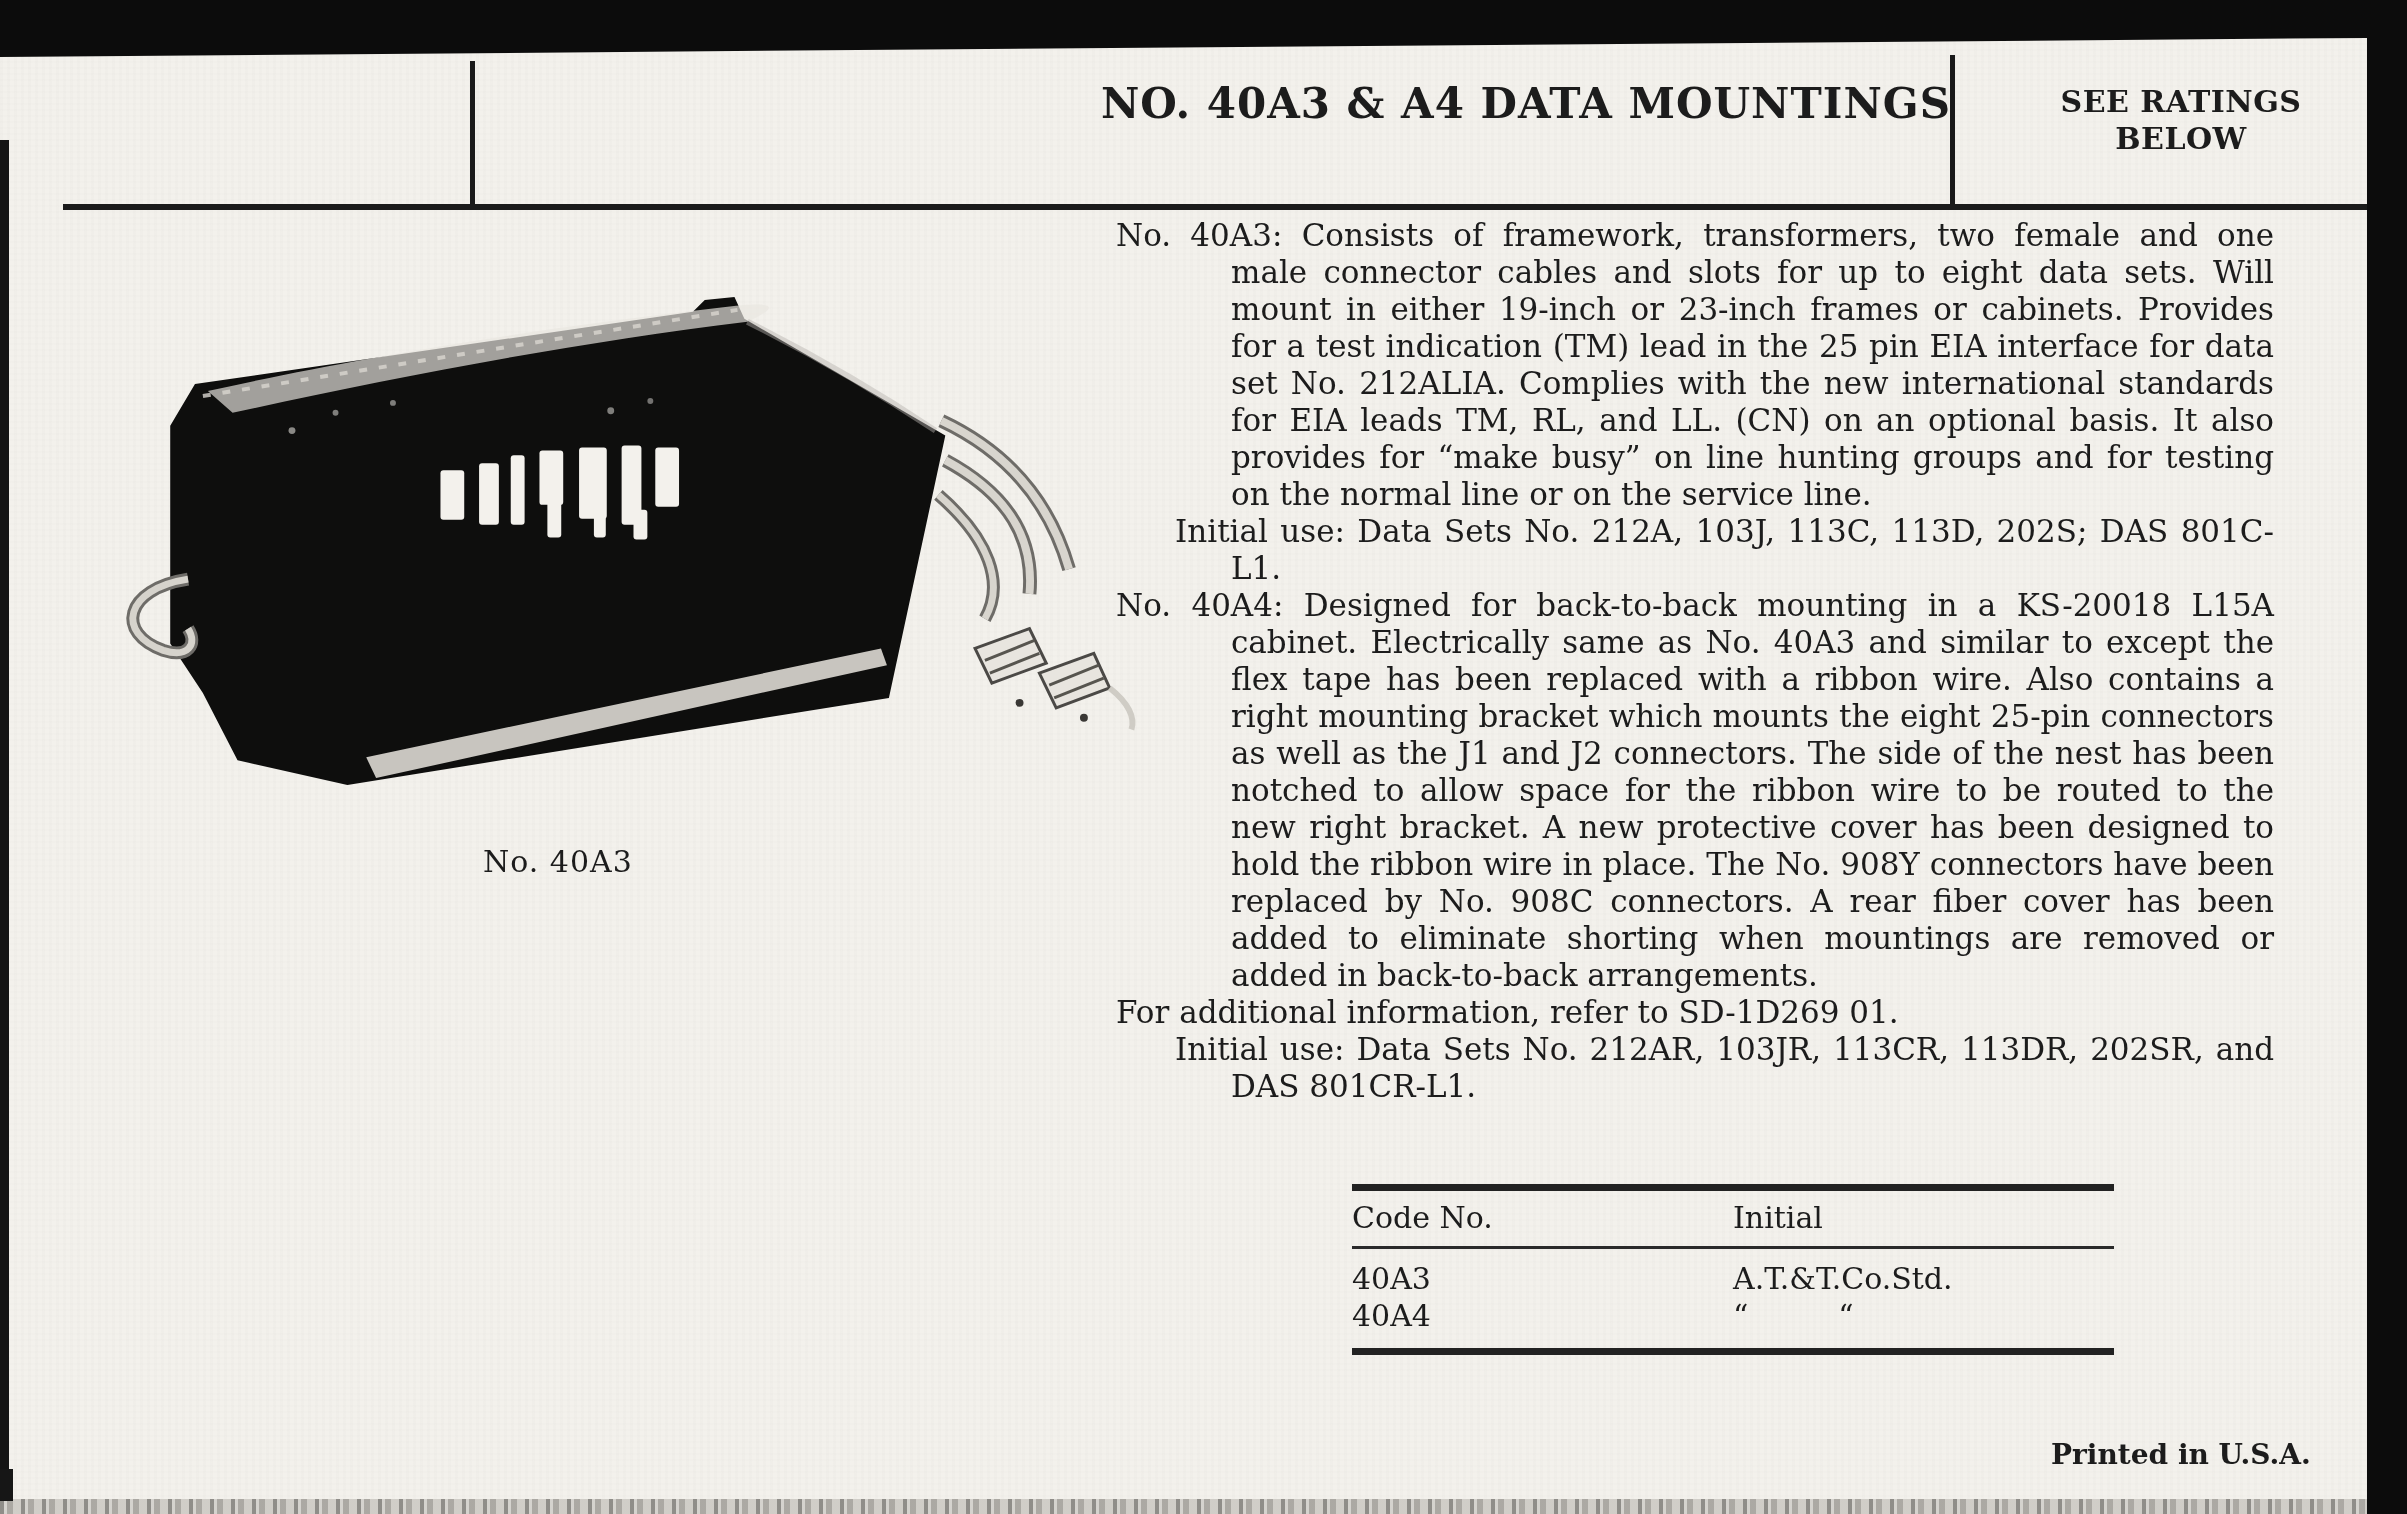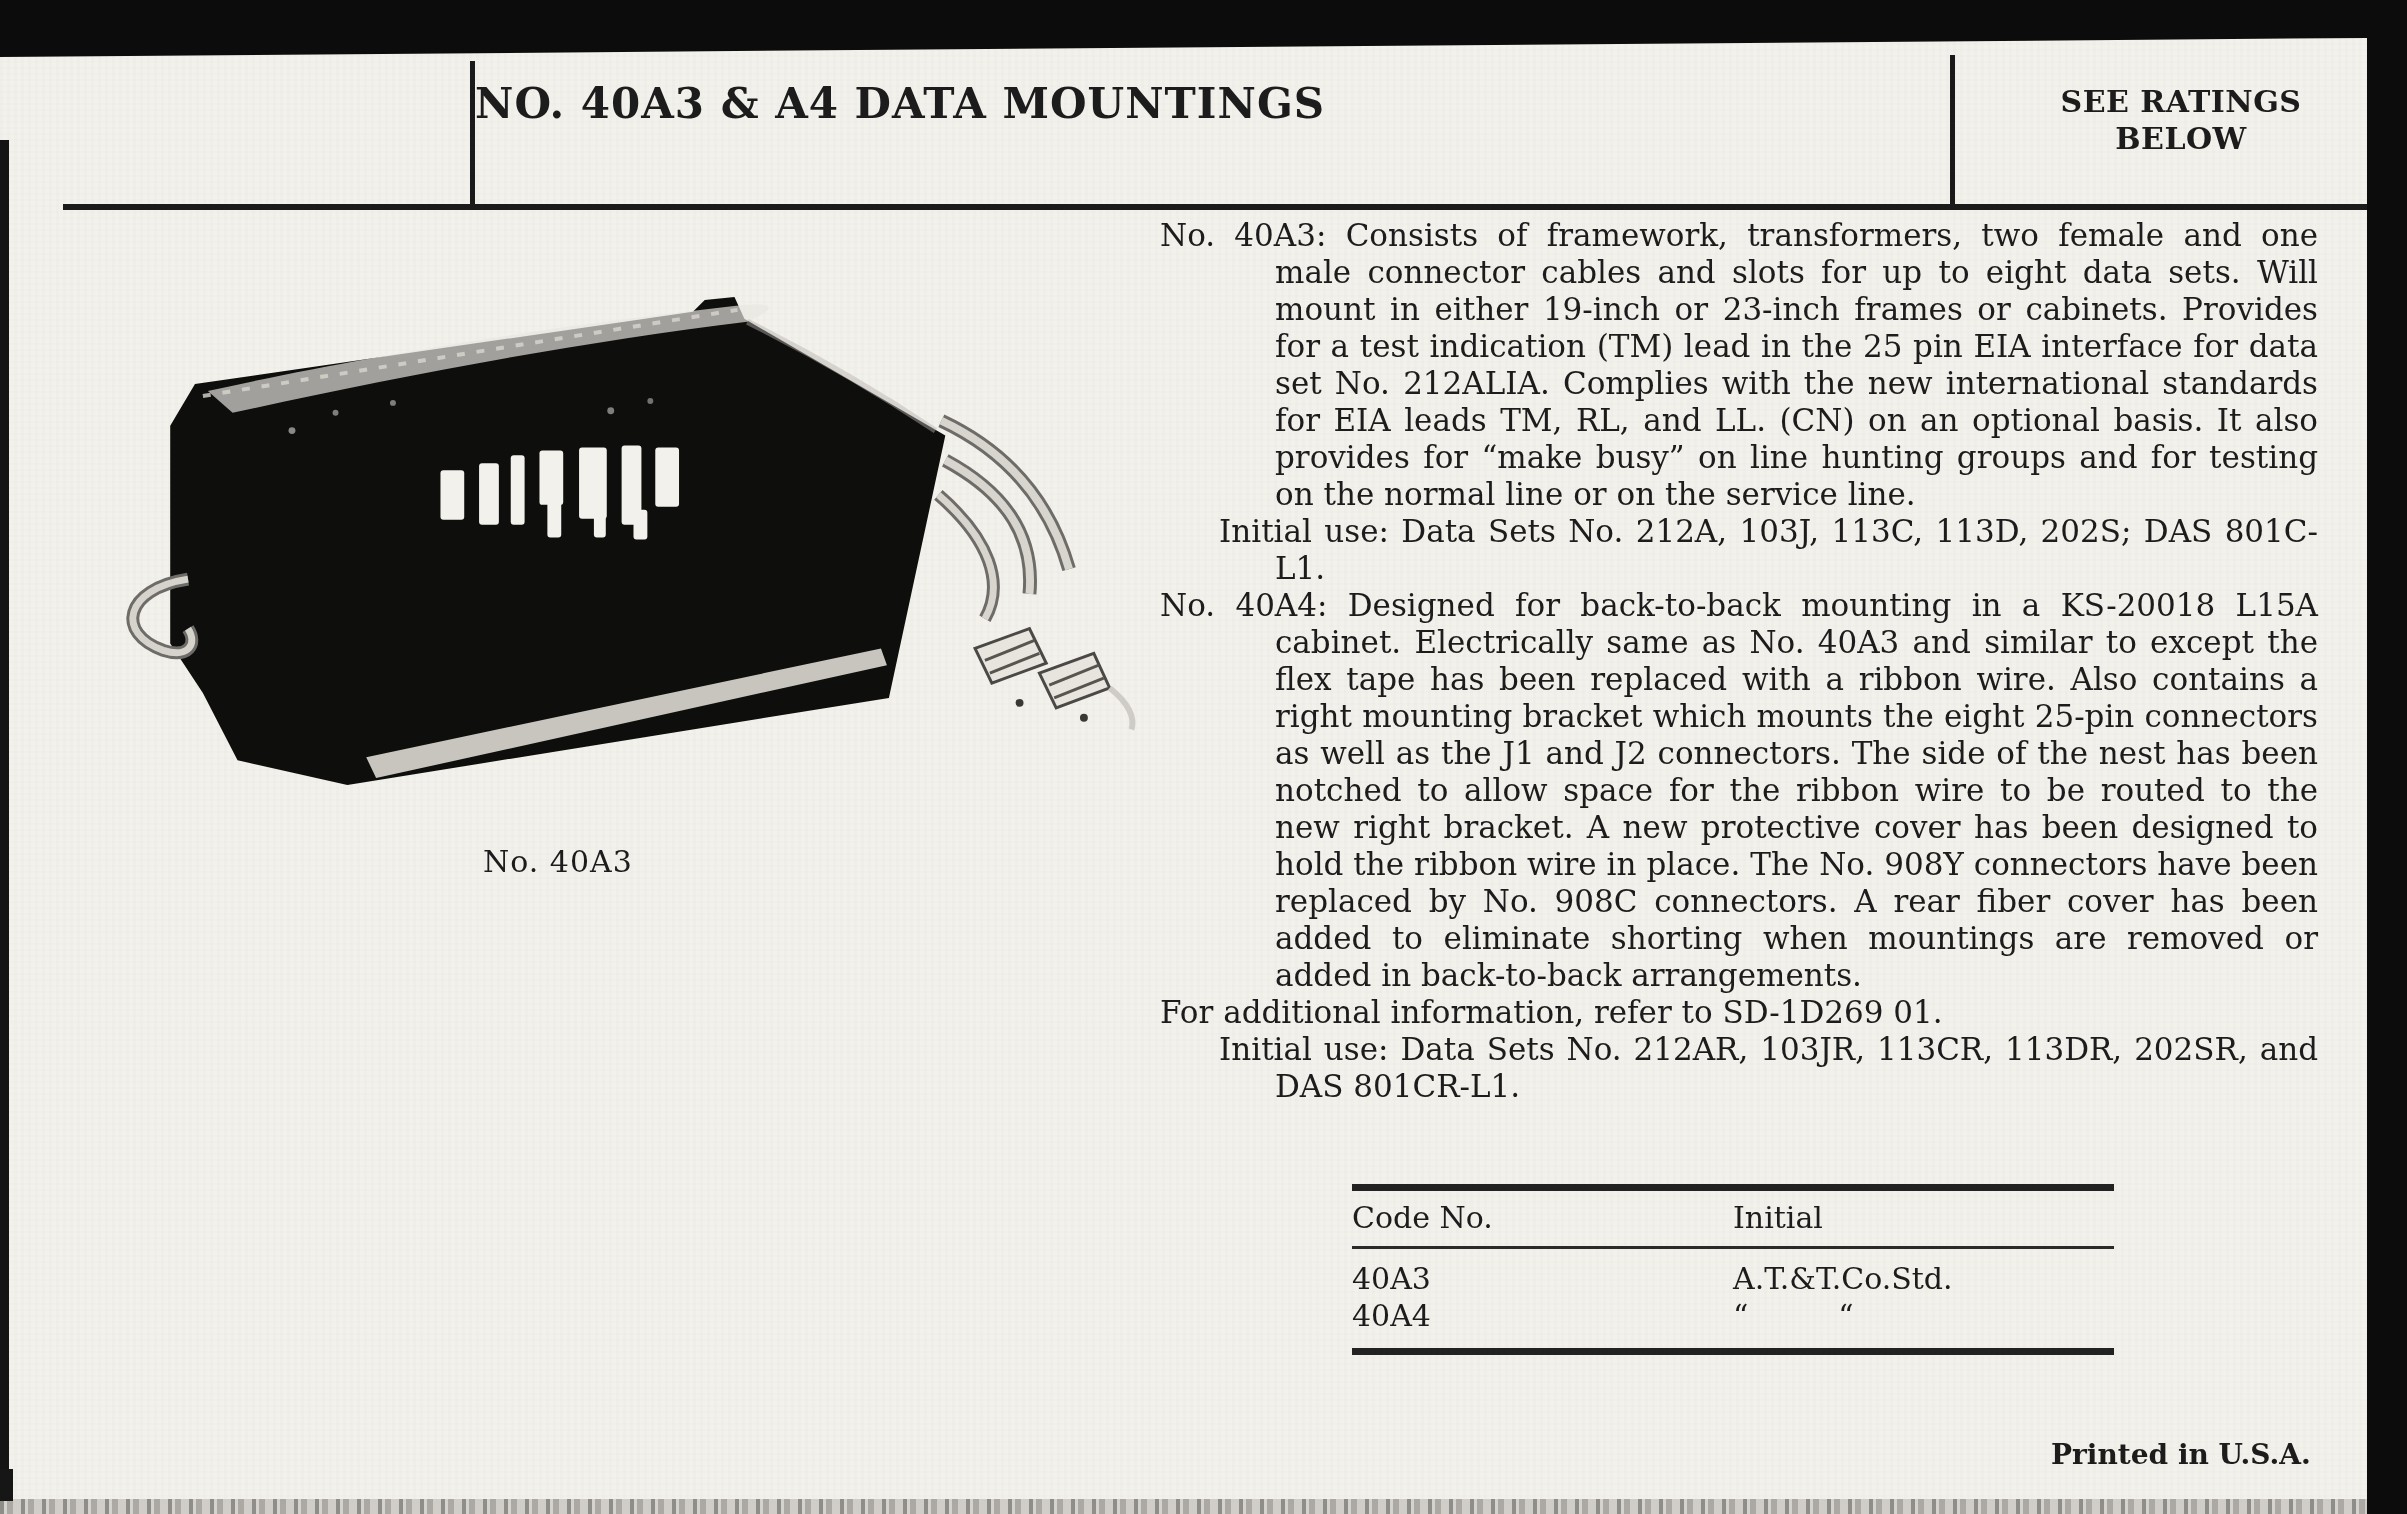--- a/index.html
+++ b/index.html
@@ -20,33 +20,33 @@
   .bottom-strip { position:absolute; left:0; bottom:0; width:2367px; height:16px;
     background:#c7c4be;
     background-image:repeating-linear-gradient(90deg, rgba(40,40,38,0.35) 0 4px, rgba(255,255,255,0.25) 4px 7px, rgba(90,88,84,0.25) 7px 13px, rgba(230,228,223,0.3) 13px 21px);
   }
   .bottom-left-mark { position:absolute; left:0; top:1469px; width:13px; height:32px; background:#161616; }
 
   
   .hdr-date { position:absolute; left:61px; top:117px; width:408px; text-align:center;
     font-size:31px; font-weight:bold; letter-spacing:1px; }
   .hdr-div-left { position:absolute; left:470px; top:61px; width:5px; height:145px; background:#1a1a1a; }
-  .hdr-title { position:absolute; left:475px; top:79px; width:1476px; text-align:left;
+  .hdr-title { position:absolute; left:475px; top:79px; width:1476px; text-align:right;
     font-size:42px; font-weight:bold; letter-spacing:1px; }
   .hdr-div-right { position:absolute; left:1950px; top:55px; width:5px; height:150px; background:#1a1a1a; }
   .hdr-ratings { position:absolute; left:1955px; top:83px; width:412px; text-align:center;
     font-size:30px; font-weight:bold; line-height:37px; letter-spacing:0.5px;margin-left:20px; }
   .hdr-rule { position:absolute; left:63px; top:204px; width:2304px; height:6px; background:#1b1b1b; }
 
   
   .photo { position:absolute; left:94px; top:292px; width:1079px; height:495px; }
   .photo-caption { position:absolute; left:483px; top:844px; font-size:30px; letter-spacing:1px; }
 
   
-  .column { position:absolute; left:1160px; top:217px; width:1158px;
+  .column { position:absolute; left:1116px; top:217px; width:1158px;
     font-size:31px; line-height:37px; text-align:justify; }
   .column p { margin:0; }
   p.entry { padding-left:115px; text-indent:-115px; }
   p.sub   { padding-left:115px; text-indent:-56px; }
   p.plain { padding-left:0; text-indent:0; }
 
   
   .ratings-table { position:absolute; left:1352px; top:1184px; width:762px;
     border-collapse:collapse; font-size:30px; color:#1c1c1c;
     border-top:7px solid #222; border-bottom:7px solid #222; }

